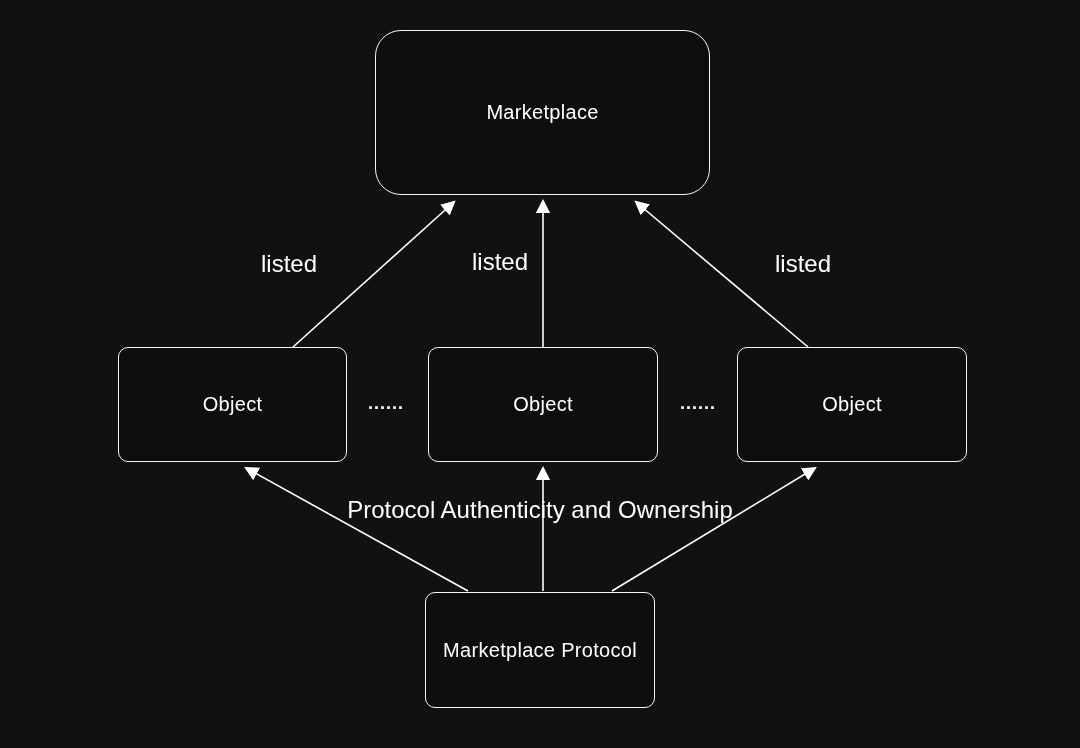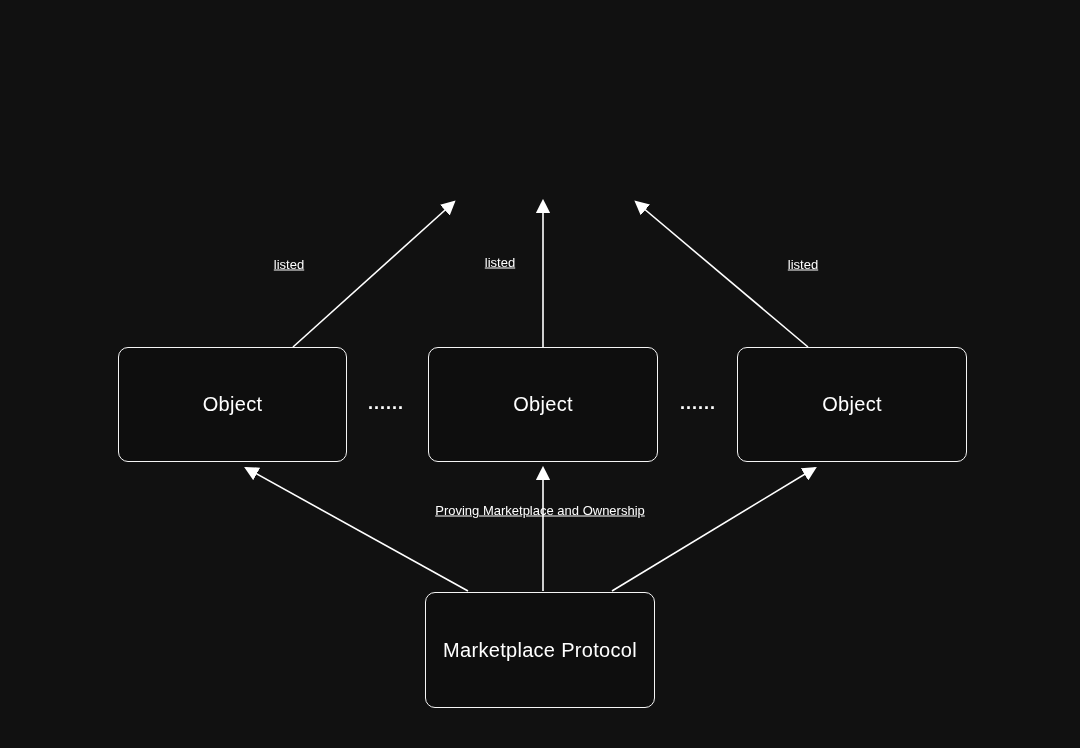--- a/index.html
+++ b/index.html
@@ -40,24 +40,23 @@
   .node-label {
     color: #ffffff;
     font-size: 20px;
     letter-spacing: 0.3px;
     text-align: center;
   }
   .edge-label {
     position: absolute;
     transform: translate(-50%, -50%);
     color: #ffffff;
-    font-size: 13px;
+    font-size: 24px;
     white-space: nowrap;
     text-align: left;
-    text-decoration: underline;
   }
   .ellipsis-label {
     position: absolute;
     transform: translate(-50%, -50%);
     color: #ffffff;
     font-size: 18px;
     font-weight: bold;
     letter-spacing: 1px;
     white-space: nowrap;
   }
@@ -76,20 +75,23 @@
 
     <line x1="293" y1="347" x2="454" y2="202" stroke="#ffffff" stroke-width="1.6" marker-end="url(#arrowhead)"></line>
     <line x1="543" y1="347" x2="543" y2="201" stroke="#ffffff" stroke-width="1.6" marker-end="url(#arrowhead)"></line>
     <line x1="808" y1="347" x2="636" y2="202" stroke="#ffffff" stroke-width="1.6" marker-end="url(#arrowhead)"></line>
 
     <line x1="468" y1="591" x2="246" y2="468" stroke="#ffffff" stroke-width="1.6" marker-end="url(#arrowhead)"></line>
     <line x1="543" y1="591" x2="543" y2="468" stroke="#ffffff" stroke-width="1.6" marker-end="url(#arrowhead)"></line>
     <line x1="612" y1="591" x2="815" y2="468" stroke="#ffffff" stroke-width="1.6" marker-end="url(#arrowhead)"></line>
   </svg>
 
+  <div class="node" style="left:375px; top:30px; width:335px; height:165px; border-radius:26px;">
+    <span class="node-label">Marketplace</span>
+  </div>
 
   <div class="node" style="left:118px; top:347px; width:229px; height:115px;">
     <span class="node-label">Object</span>
   </div>
 
   <div class="node" style="left:428px; top:347px; width:230px; height:115px;">
     <span class="node-label">Object</span>
   </div>
 
   <div class="node" style="left:737px; top:347px; width:230px; height:115px;">
@@ -99,15 +101,15 @@
   <div class="node" style="left:425px; top:592px; width:230px; height:116px;">
     <span class="node-label">Marketplace Protocol</span>
   </div>
 
   <span class="ellipsis-label" style="left:386px; top:403px;">......</span>
   <span class="ellipsis-label" style="left:698px; top:403px;">......</span>
 
   <span class="edge-label" style="left:289px; top:264px;">listed</span>
   <span class="edge-label" style="left:500px; top:262px;">listed</span>
   <span class="edge-label" style="left:803px; top:264px;">listed</span>
-  <span class="edge-label" style="left:540px; top:510px;">Proving Marketplace and Ownership</span>
+  <span class="edge-label" style="left:540px; top:510px;">Protocol Authenticity and Ownership</span>
 
 </div>
 
 </body></html>

